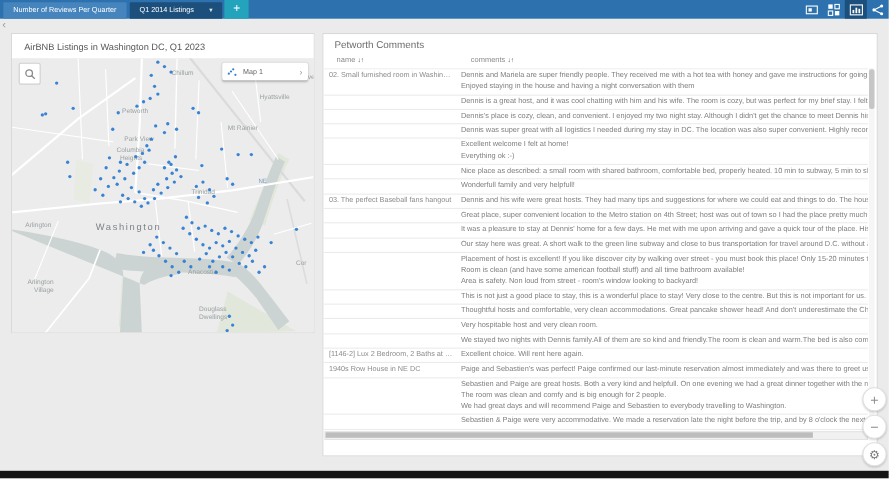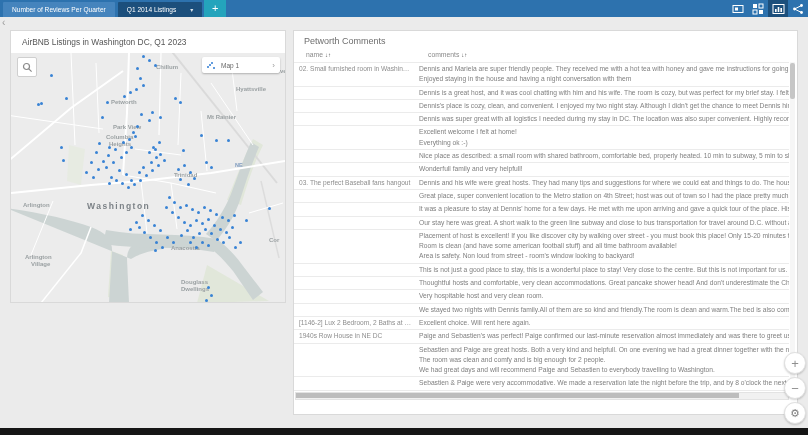--- a/index.html
+++ b/index.html
@@ -24,21 +24,21 @@
   
   .collapse{left:2px;top:18px;color:#9a9a9a;font-size:10px;line-height:10px;}
 
   
   .card{background:#fff;border:1px solid #d9d9d9;box-sizing:border-box;}
   .mapcard{left:10px;top:30px;width:276px;height:273px;}
   .cardtitle{height:22px;line-height:22px;padding-left:11px;font-size:8.4px;color:#575757;
              white-space:nowrap;overflow:hidden;background:#fff;}
   .maparea{position:absolute;left:0;top:22px;right:0;bottom:0;background:#ececec;overflow:hidden;}
   .maparea svg.base{position:absolute;left:0;top:0;}
-  .maplabel{position:absolute;color:#9ba1a3;white-space:nowrap;pointer-events:none;font-weight:bold;}
+  .maplabel{position:absolute;color:#9ba1a3;white-space:nowrap;pointer-events:none;}
   .maplabel.big{color:#7c8287;letter-spacing:1.5px;}
   .maplabel.blue{color:#7f9bbf;}
   .mapdot{position:absolute;width:3px;height:3px;border-radius:50%;background:#2f7dd3;opacity:.95;}
   .mapbtn{position:absolute;left:6px;top:4px;width:20px;height:20px;background:#fff;border:1px solid #cfcfcf;
           border-radius:2px;display:flex;align-items:center;justify-content:center;box-sizing:border-box;}
   .mapsel{position:absolute;right:5px;top:4px;width:78px;height:16px;background:#fff;border-radius:2px;
           box-shadow:0 1px 2px rgba(0,0,0,.25);display:flex;align-items:center;padding:0 5px;box-sizing:border-box;}
   .scattericon{position:relative;width:9px;height:9px;margin-right:5px;}
   .scattericon i{position:absolute;width:2px;height:2px;border-radius:50%;background:#2f7dd3;}
   .mapsel .lbl{font-size:6.5px;color:#666;flex:1;}

